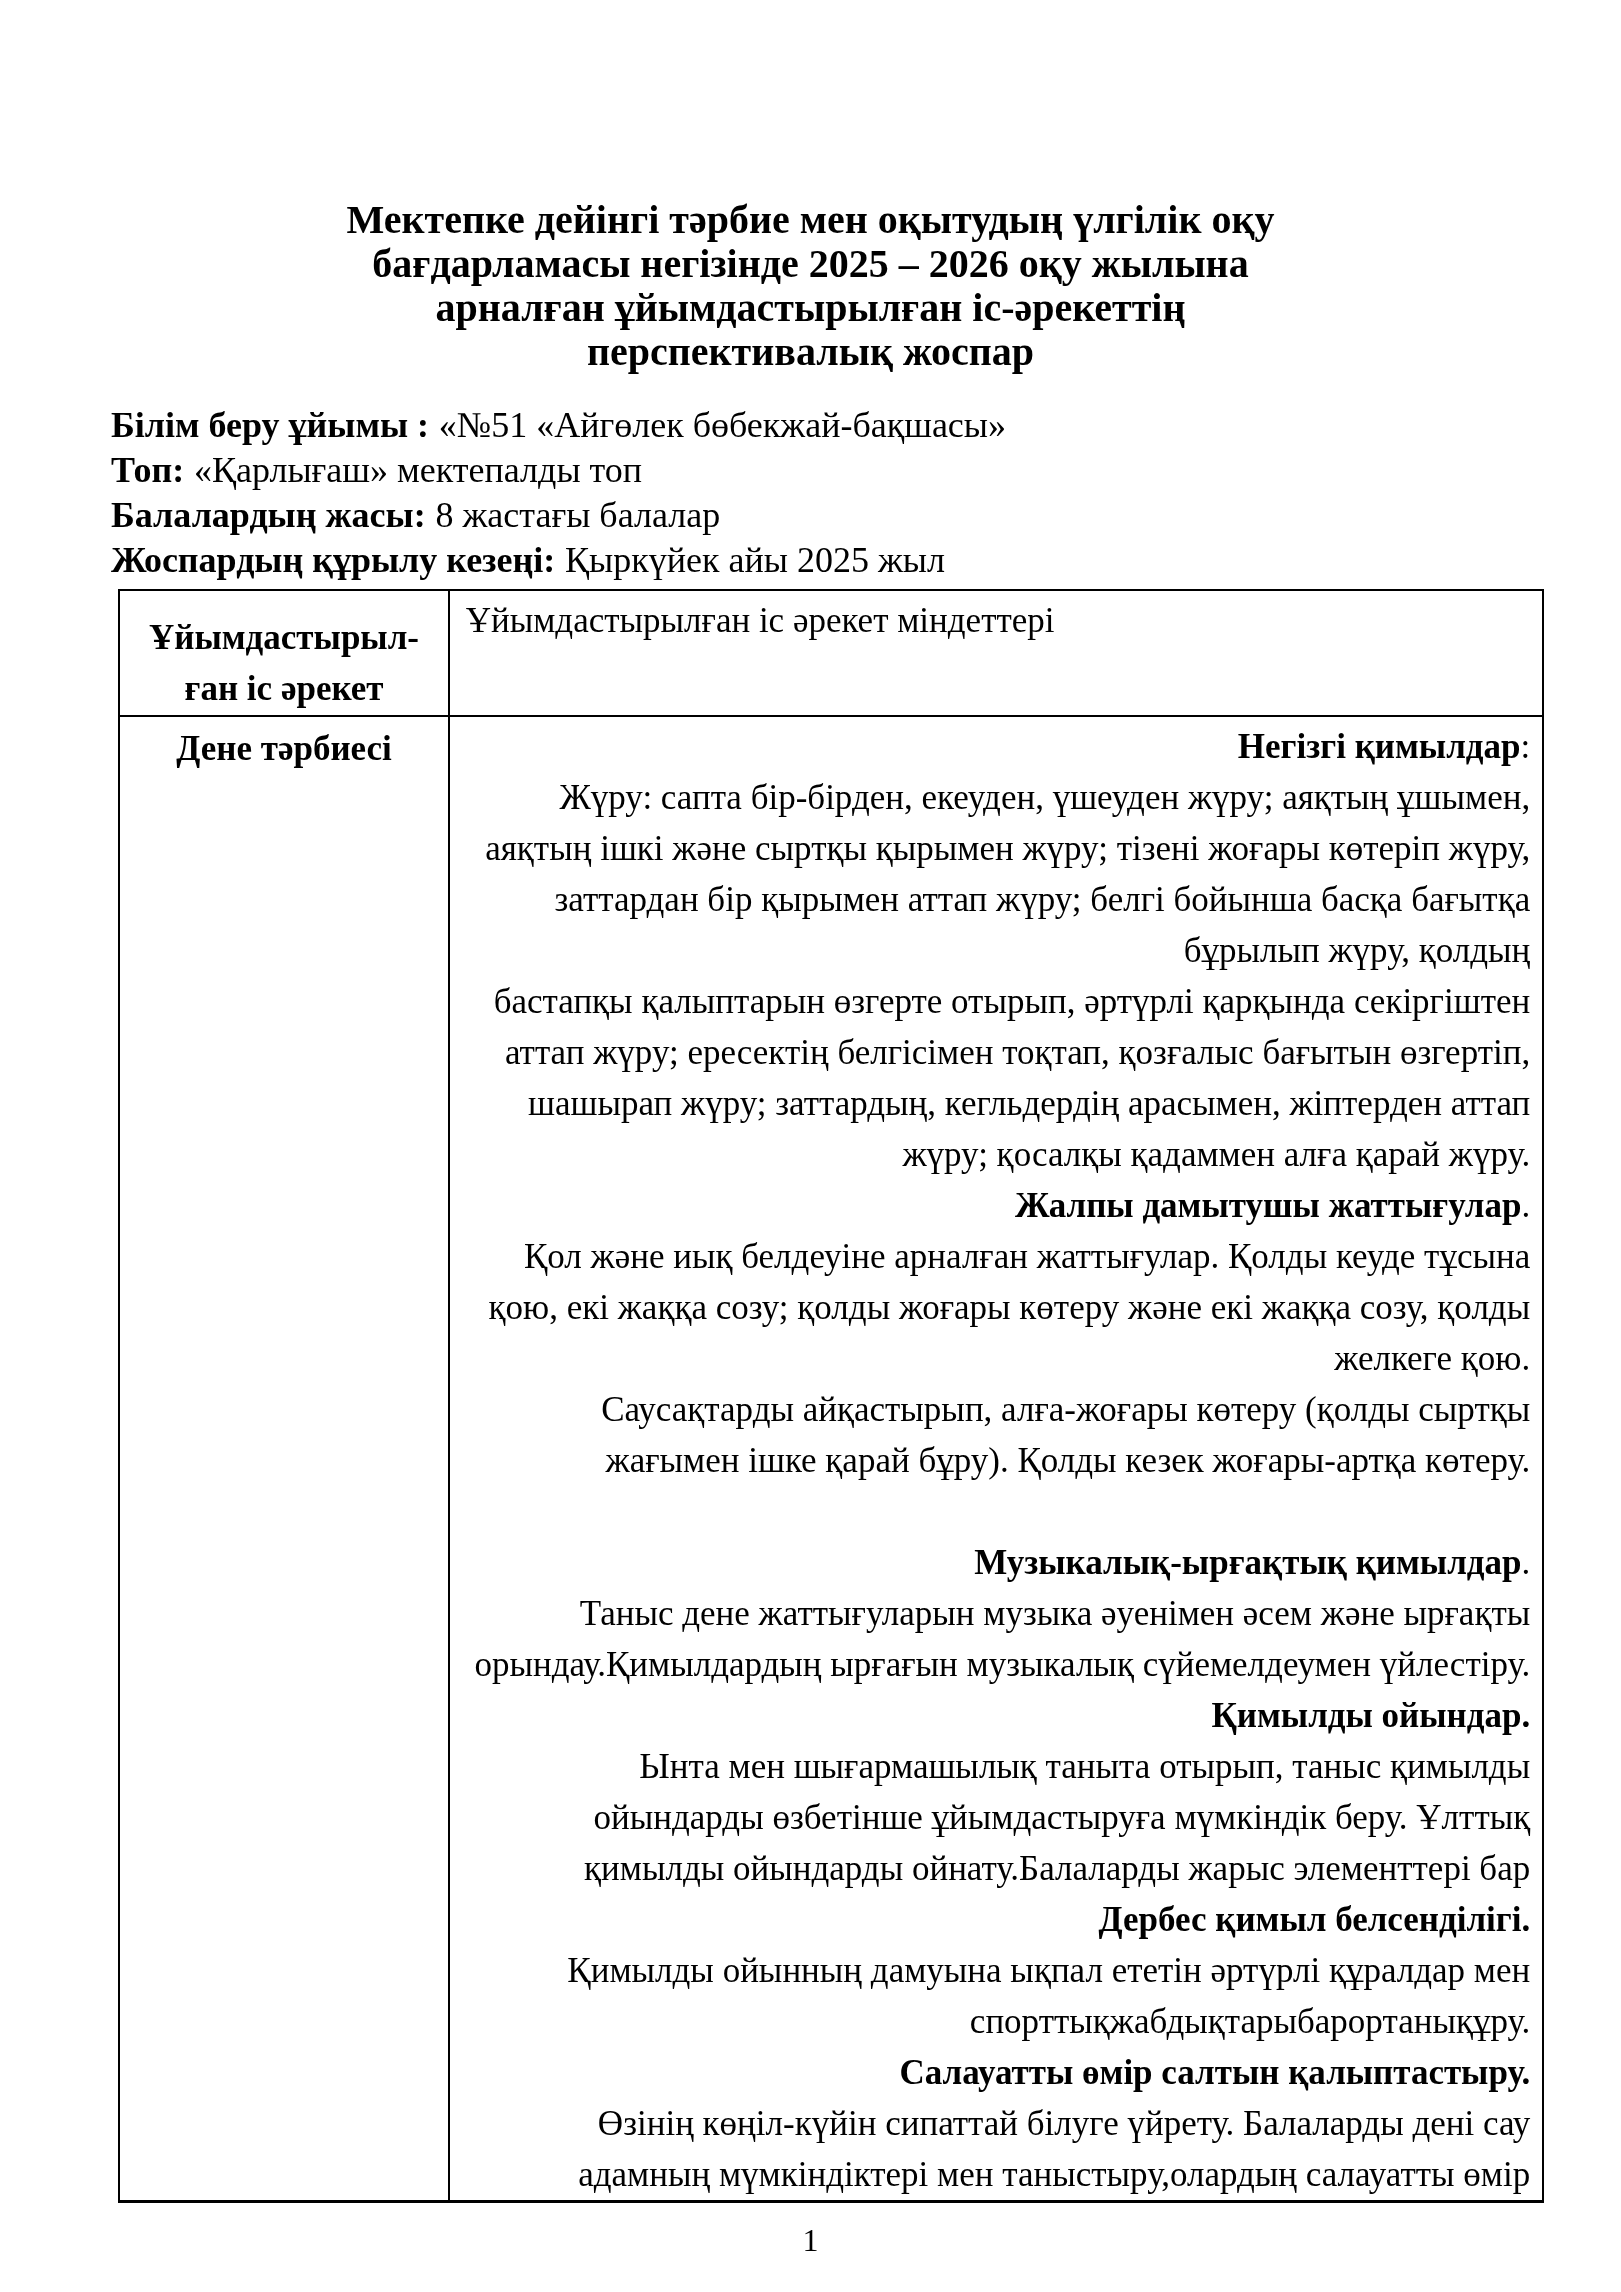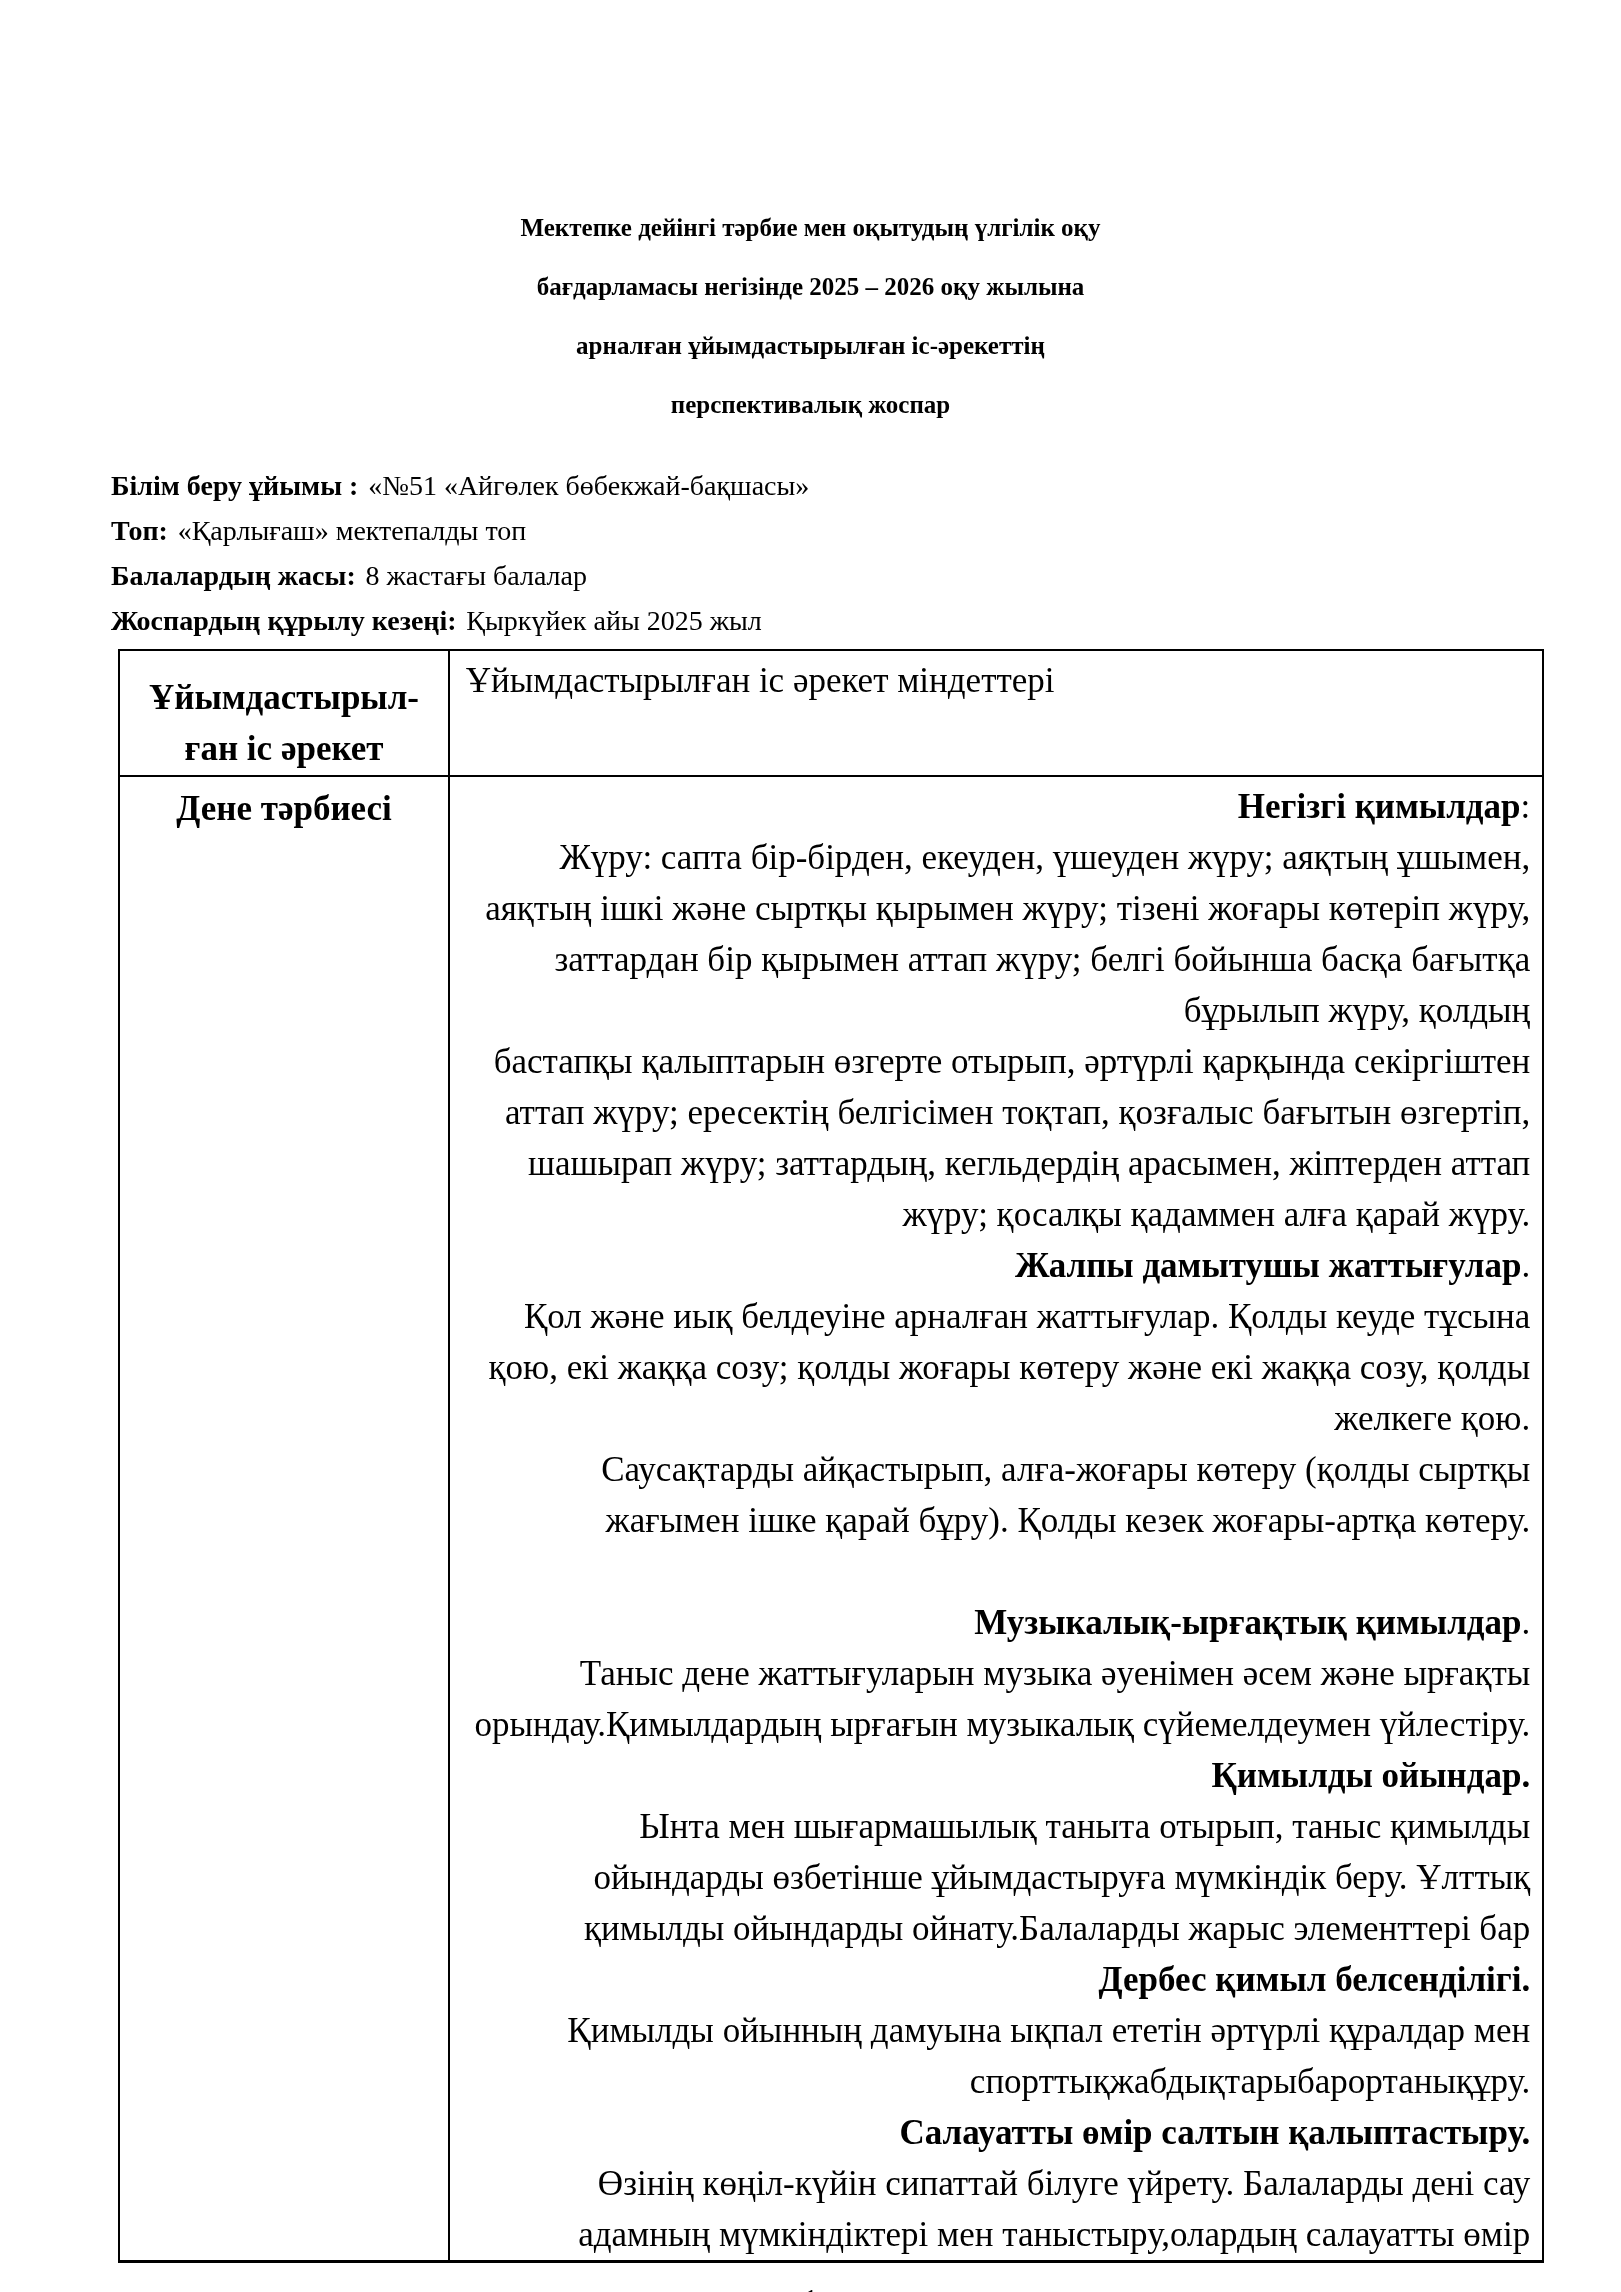--- a/index.html
+++ b/index.html
@@ -14,27 +14,27 @@
     background: #ffffff;
     color: #000000;
     font-family: "Liberation Serif", "DejaVu Serif", serif;
     overflow: hidden;
   }
   .doc-title {
     margin: 0;
     padding-top: 198px;
     text-align: center;
     font-weight: bold;
-    font-size: 25px;
-    line-height: 59px;
+    font-size: 40px;
+    line-height: 44px;
     white-space: pre-line;
   }
   .meta {
     margin: 29px 78px 0 111px;
-    font-size: 28px;
+    font-size: 36px;
     line-height: 45px;
   }
   .meta p {
     margin: 0;
   }
   .meta .label {
     font-weight: bold;
     margin-right: 9.8px;
   }
   table.plan {

